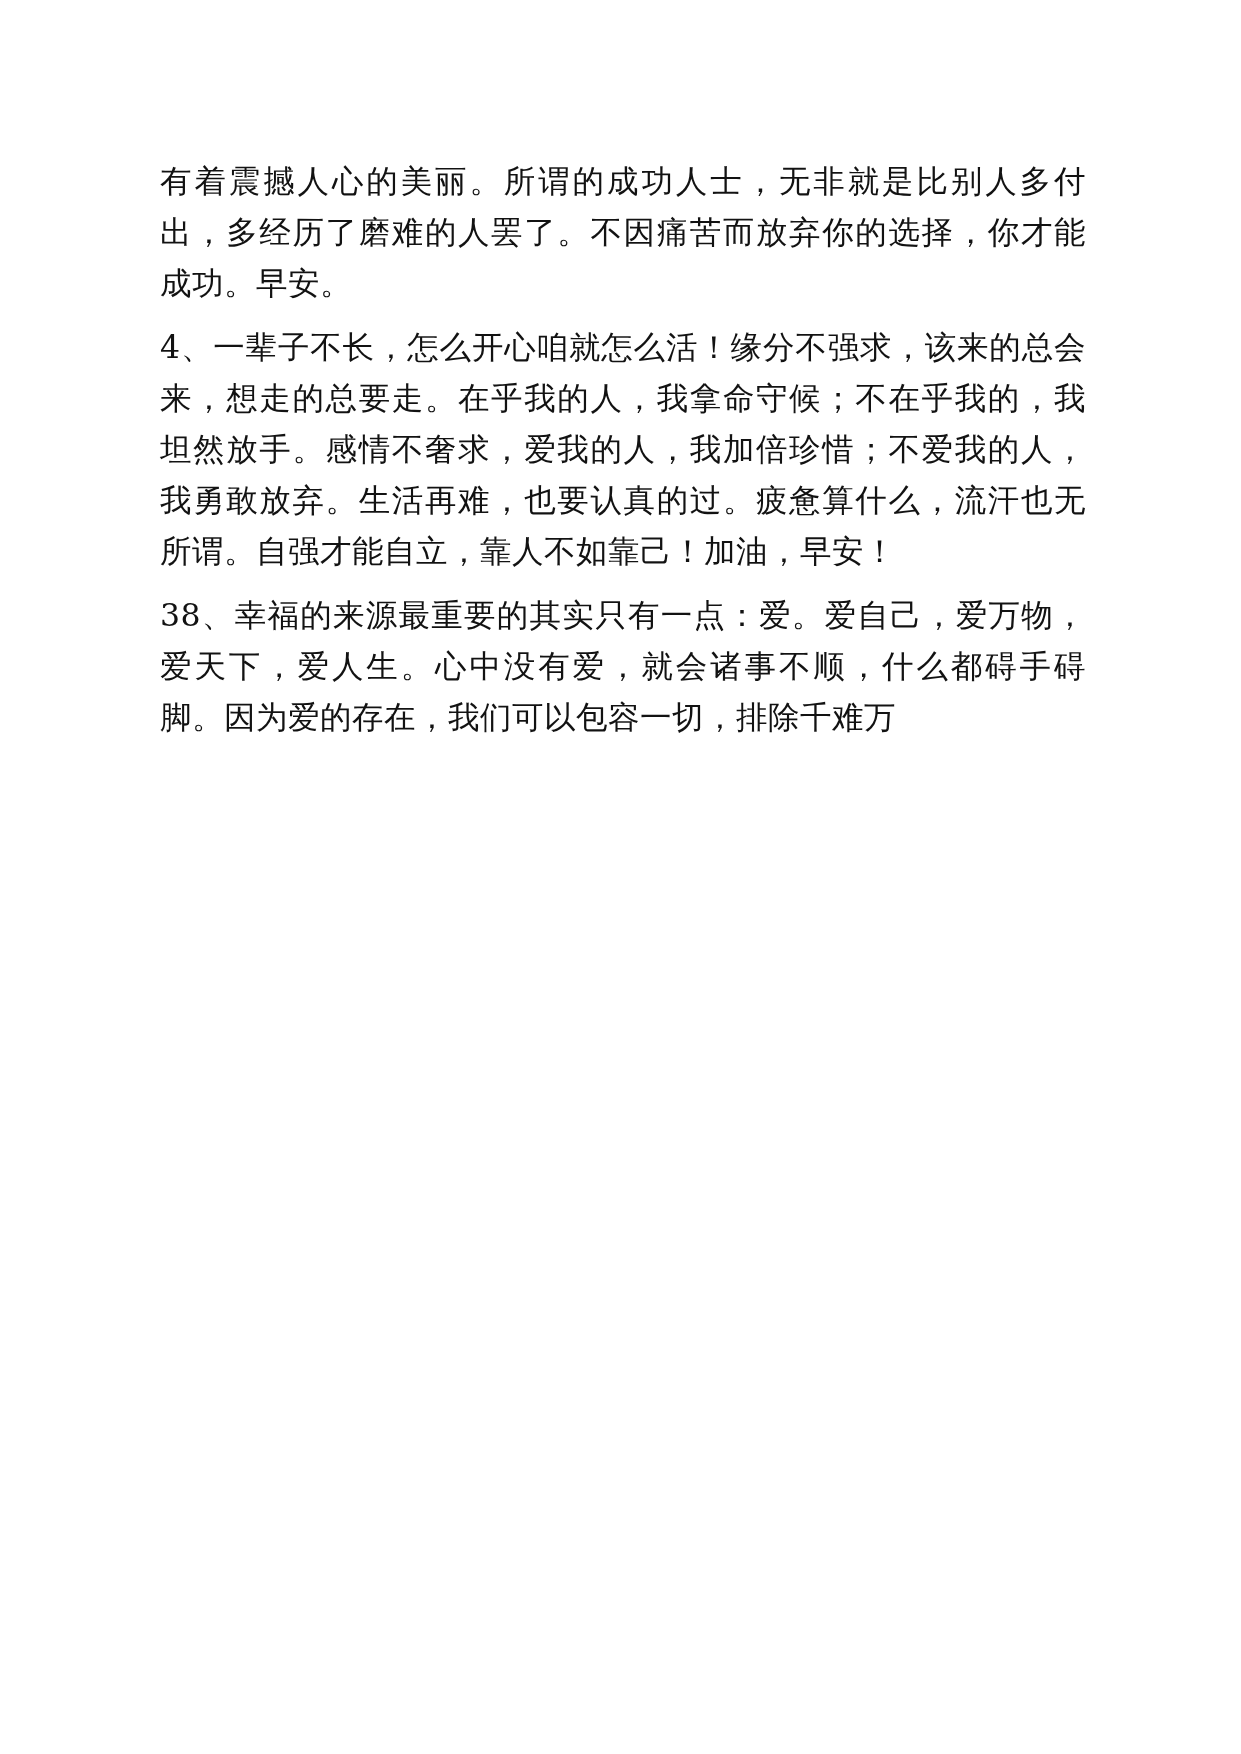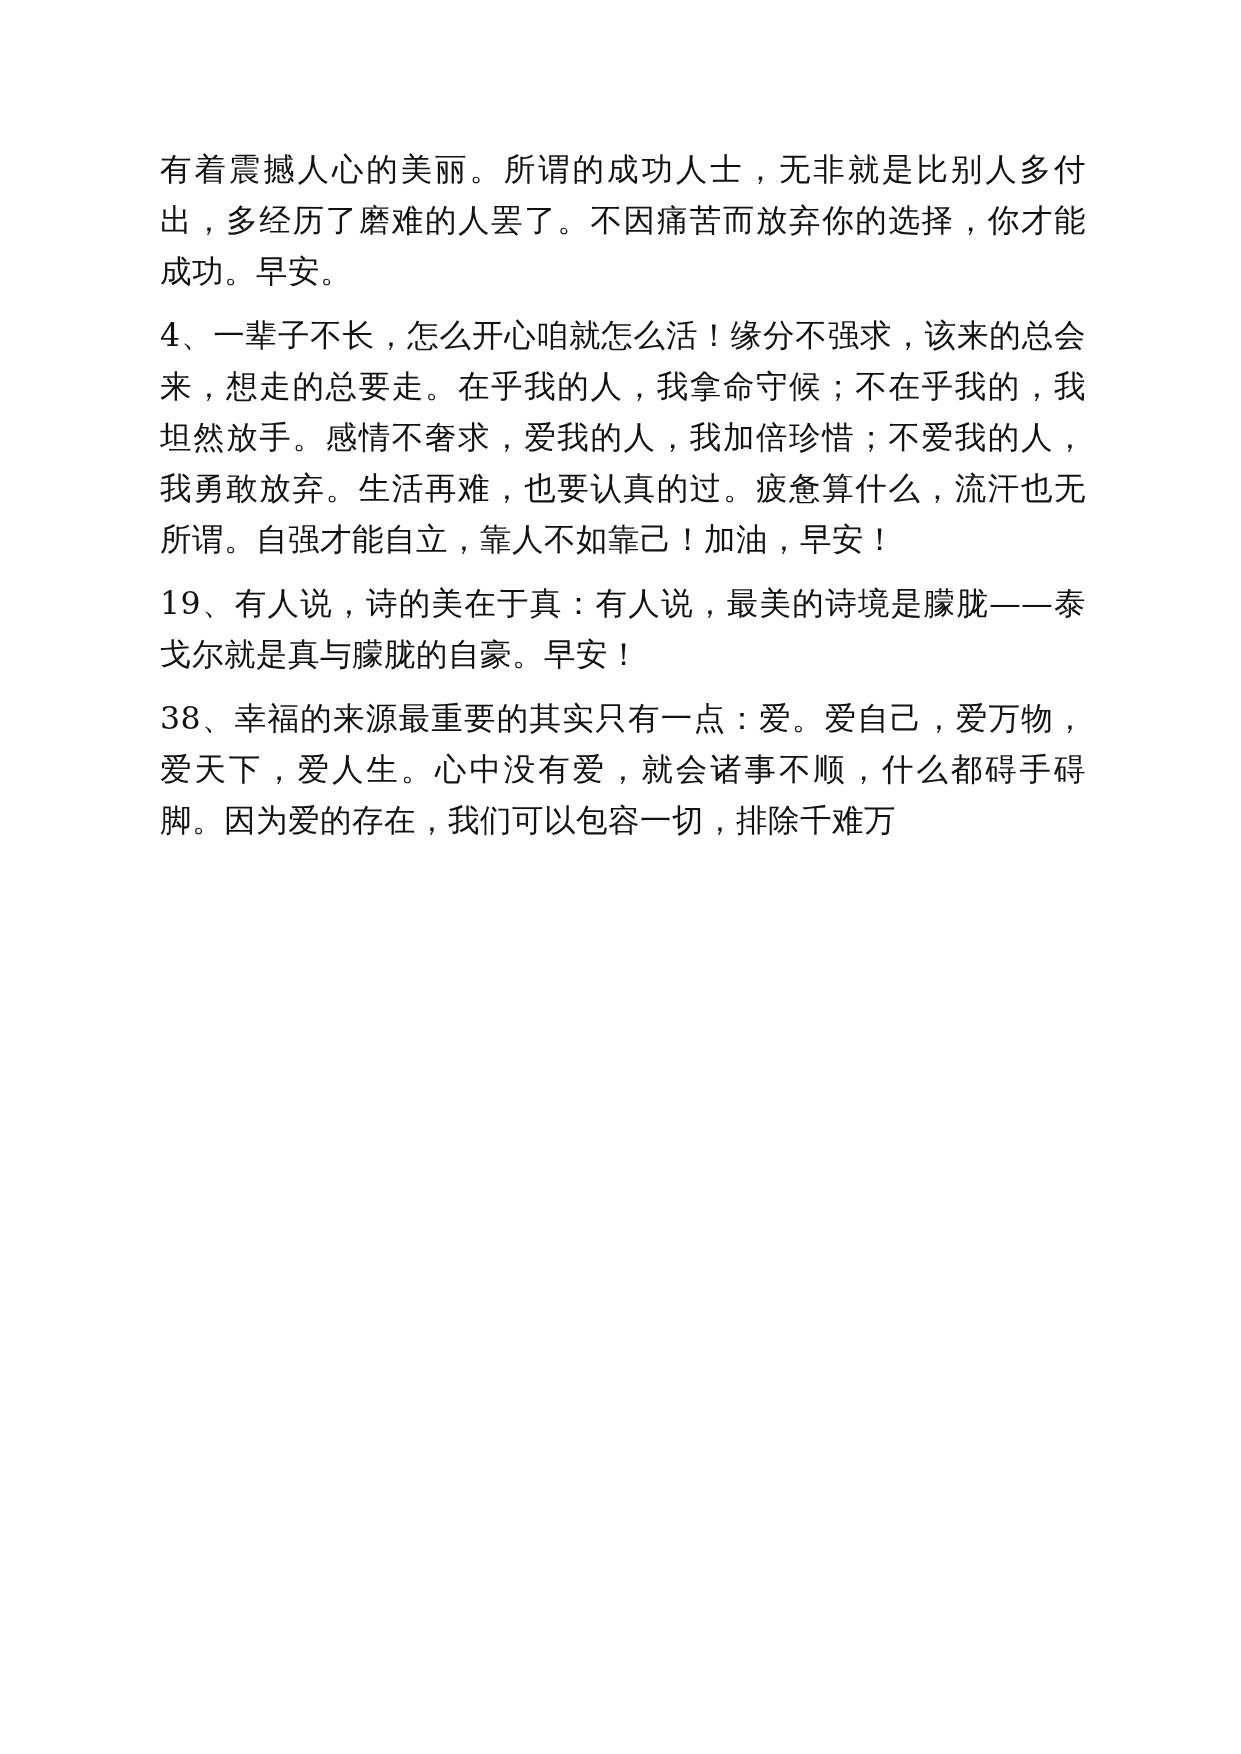--- a/index.html
+++ b/index.html
@@ -28,29 +28,28 @@
     font-size: 31.5px;
     line-height: 1.62;
     letter-spacing: 0.5px;
     text-align: justify;
     text-justify: inter-ideograph;
     margin: 0 0 13px 0;
     color: #121212;
     word-break: break-all;
   }
   .para.first {
-    margin-top: 4px;
+    margin-top: 16px;
   }
   .para.tight {
     margin-bottom: 12px;
   }
 </style>
 </head>
 <body>
 
 <div class="page">
   <div class="doc-body">
     <p class="para first">有着震撼人心的美丽。所谓的成功人士，无非就是比别人多付出，多经历了磨难的人罢了。不因痛苦而放弃你的选择，你才能成功。早安。</p>
     <p class="para">4、一辈子不长，怎么开心咱就怎么活！缘分不强求，该来的总会来，想走的总要走。在乎我的人，我拿命守候；不在乎我的，我坦然放手。感情不奢求，爱我的人，我加倍珍惜；不爱我的人，我勇敢放弃。生活再难，也要认真的过。疲惫算什么，流汗也无所谓。自强才能自立，靠人不如靠己！加油，早安！</p>
-    <p class="para">19、有人说，诗的美在于真：有人说，最美的诗境是朦胧——泰戈尔就是真与朦胧的自豪。早安！</p>
     <p class="para tight">38、幸福的来源最重要的其实只有一点：爱。爱自己，爱万物，爱天下，爱人生。心中没有爱，就会诸事不顺，什么都碍手碍脚。因为爱的存在，我们可以包容一切，排除千难万</p>
   </div>
 </div>
 
 </body></html>

